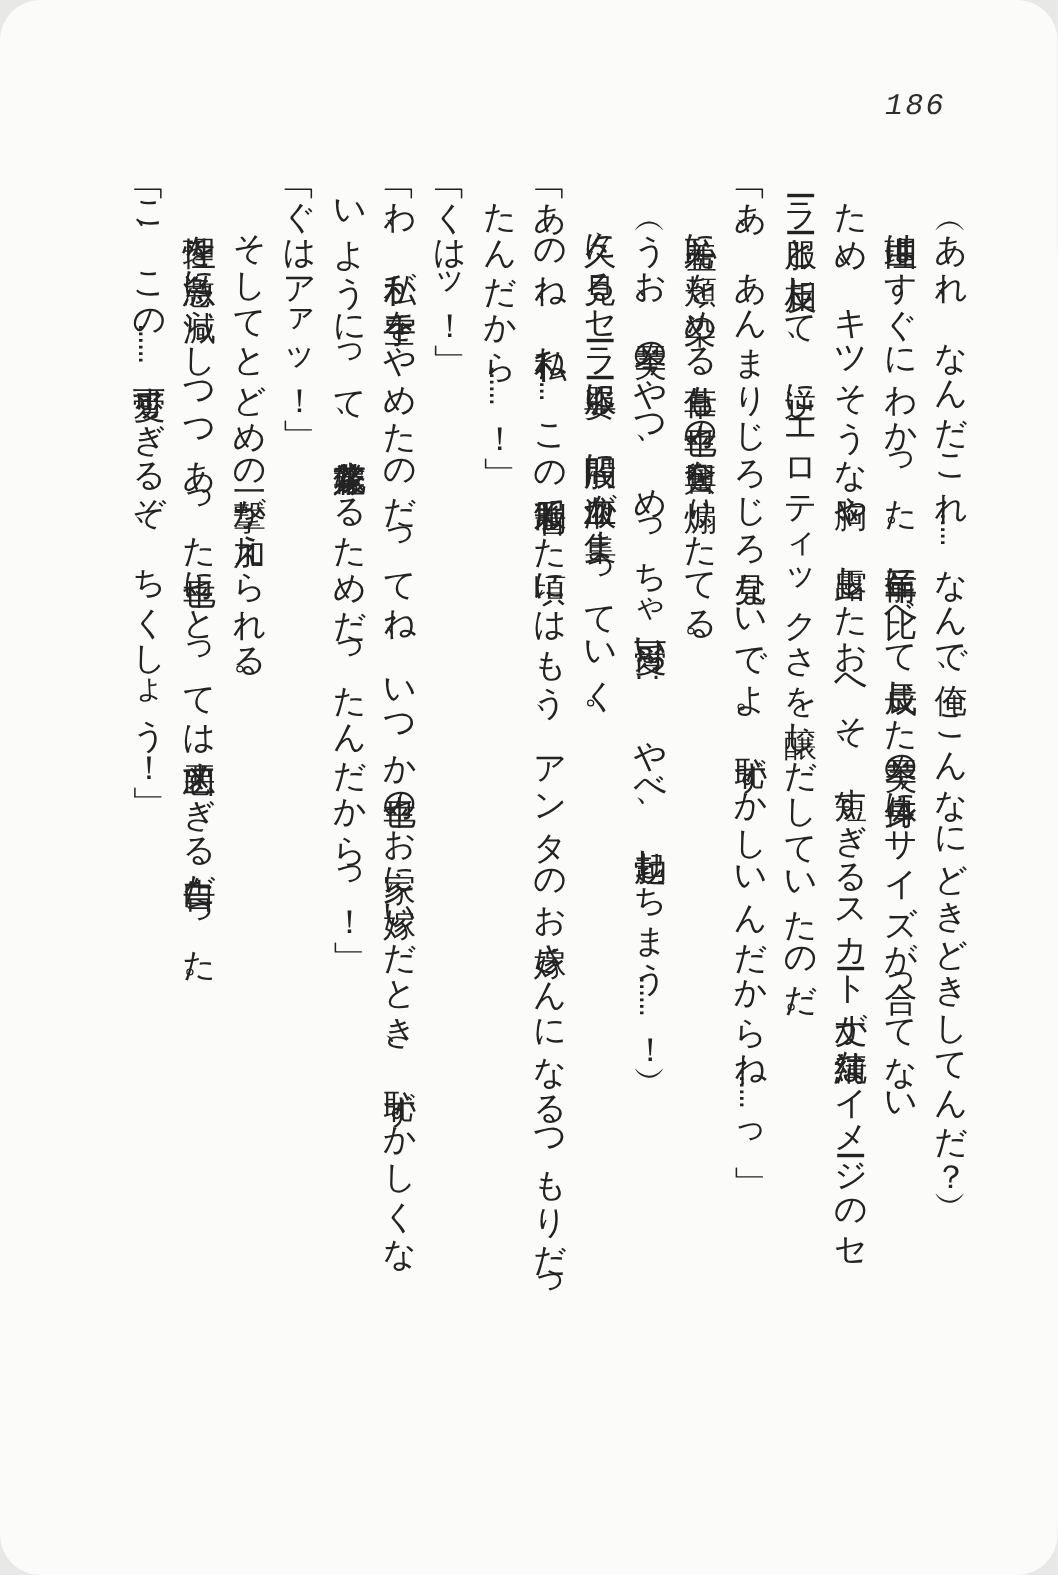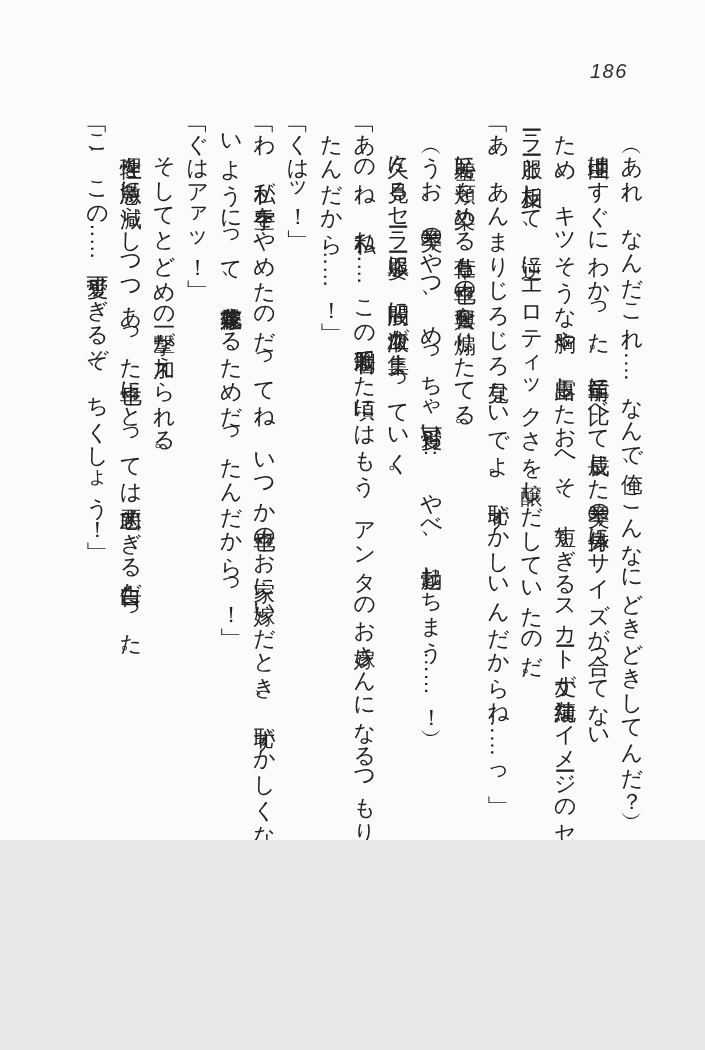--- a/index.html
+++ b/index.html
@@ -3,24 +3,25 @@
 <meta charset="utf-8">
 <style>
   html, body {
     margin: 0;
     padding: 0;
     background: #e8e8e6;
   }
   .page {
     position: relative;
     width: 705px;
-    height: 840px;
+    height: 1050px;
     background: #fbfbf9;
     overflow: hidden;
-    font-family: Liberation Sans, sans-serif;
+    font-family: Liberation Mono, monospace;
+    border-radius: 27px;
   }
   .page-number {
     position: absolute;
     top: 60px;
     left: 590px;
     font-size: 20px;
     font-style: italic;
     letter-spacing: 1.5px;
     color: #2e2e2e;
   }

